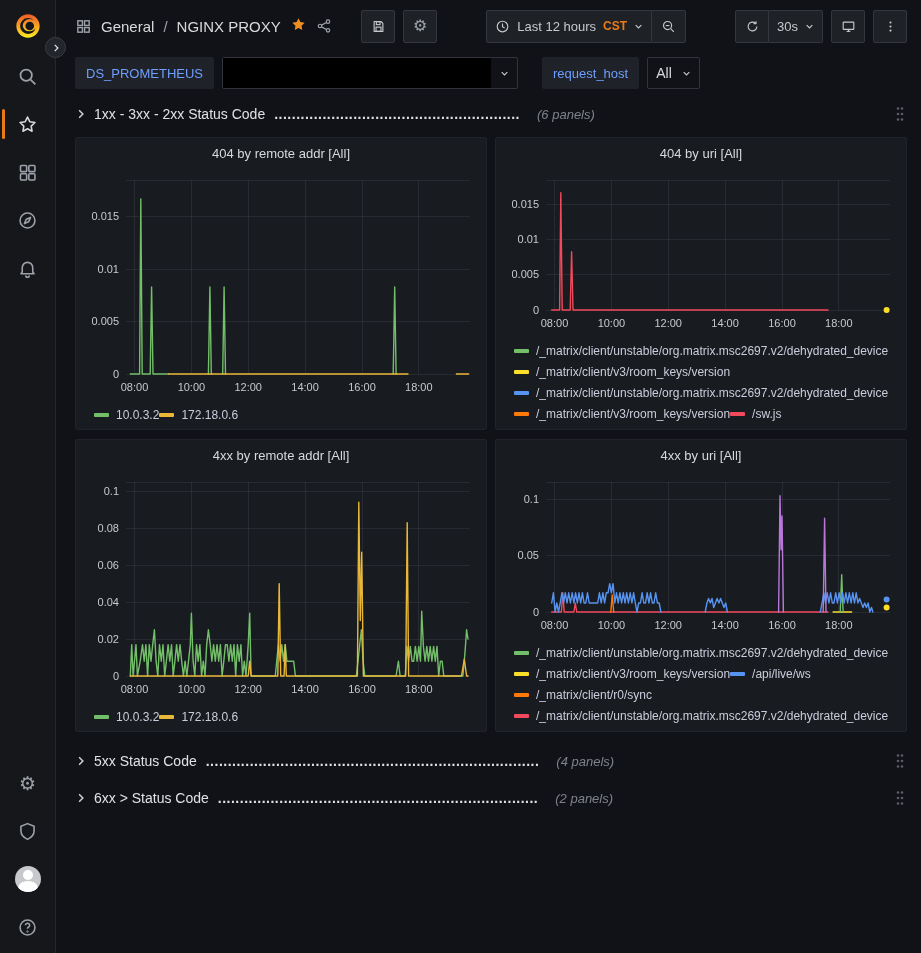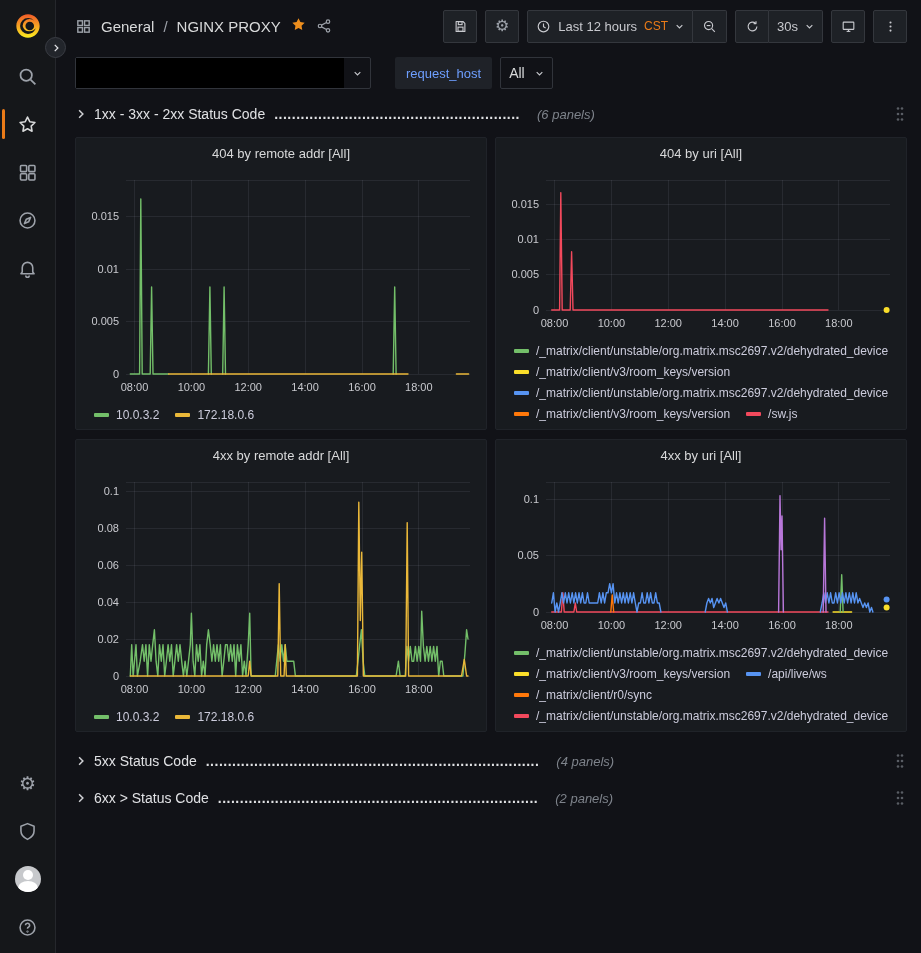--- a/index.html
+++ b/index.html
@@ -39,23 +39,23 @@
   .bc-icon { color:#9da2aa; display:flex; }
   .bc-icon svg { width:17px; height:17px; }
   .star-icon svg { width:17px; height:17px; fill:var(--star-orange,#ee8e1d); }
   .share-icon svg { width:16px; height:16px; }
   .topbar-actions { margin-left:auto; display:flex; align-items:center; gap:8px; }
   .tb-group { display:flex; }
   .tb-btn { height:33px; min-width:34px; padding:0 8px; background:#1e2126; border:1px solid #34373d;
     border-radius:2px; display:flex; align-items:center; justify-content:center; gap:7px; color:#c8c9ce;
     font-size:13px; cursor:pointer; }
   .tb-group .tb-btn + .tb-btn { border-left:none; border-top-left-radius:0; border-bottom-left-radius:0; }
-  .tb-group .tb-btn:first-child { border-top-right-radius:0; border-bottom-right-radius:0; }
+  .tb-group .tb-btn:first-child { border-top-right-radius:0; border-bottom-right-radius:0;margin-left:41px; }
   .tb-btn svg { width:15px; height:15px; }
-  .tz { color:var(--accent-orange,#eb7b18); font-size:12px; font-weight:400; }
+  .tz { color:var(--accent-orange,#eb7b18); font-size:12px; font-weight:700; }
   .caret svg { width:9px; height:9px; }
 
   .submenu { height:42px; display:flex; align-items:center; gap:8px; padding:0 14px 0 19px; }
   .var-label { height:32px; display:flex; align-items:center; padding:0 11px; background:#1f2228;
     border-radius:2px; color:var(--link-blue,#6e9fff); font-size:13px; font-weight:500; }
   .var-select { height:32px; border:1px solid #31343b; background:#111217; border-radius:2px;
     display:flex; align-items:center; padding:0 8px; gap:10px; color:#d8d9da; font-size:14px; cursor:pointer; }
   .var-select .caret { color:#c8c9ce; display:flex; }
   .redacted-select { width:296px; position:relative; padding-right:26px; }
   .redacted-box { position:absolute; left:0; top:0; bottom:0; right:26px; background:#000; }
@@ -80,21 +80,21 @@
     display:flex; flex-direction:column; padding:4px 6px 6px; }
   .panel-title { height:24px; line-height:24px; text-align:center; font-size:13px; font-weight:500;
     color:#d8d9da; cursor:pointer; white-space:nowrap; overflow:hidden; }
   svg.chart { display:block; width:100%; }
   .chart-tall { height:232px; }
   .chart-short { height:168px; }
   .grid-line { stroke:rgba(204,204,220,0.09); stroke-width:1; shape-rendering:crispEdges; }
   .tick { fill:#c8c9ce; font-size:11px; font-family:"Liberation Sans",sans-serif; }
   .ty { text-anchor:end; }
   .tx { text-anchor:middle; }
-  .legend { display:flex; flex-wrap:wrap; align-content:flex-start; column-gap:16px;
+  .legend { display:flex; flex-wrap:wrap; align-content:flex-start; 
     padding-left:12px; overflow:hidden; margin-top:6px; flex:1; min-height:0;text-align:right; }
   .legend-item { display:flex; align-items:center; gap:7px; height:21px; cursor:pointer; white-space:nowrap; }
   .swatch { width:15px; height:4px; border-radius:1px; flex-shrink:0; }
   .legend-label { font-size:12px; color:#ccccdc; }
 </style>
 </head>
 <body>
 
 <div class="app">
 
@@ -287,20 +287,21 @@
                 <circle cx="12" cy="5.5" r="1.7"></circle>
                 <circle cx="12" cy="12" r="1.7"></circle>
                 <circle cx="12" cy="18.5" r="1.7"></circle>
               </svg>
           </span>
         </div>
       </div>
     </header>
 
     <div class="submenu">
+      <span class="var-label">DS_PROMETHEUS</span>
       <div class="var-select redacted-select">
         <span class="redacted-box"></span>
         <span class="caret" style="display:flex">
           <svg viewBox="0 0 16 16" fill="none" stroke="currentColor" stroke-width="2">
               <path d="M3 5.5l5 5 5-5"></path>
             </svg>
         </span>
       </div>
       <span class="var-label" style="margin-left:16px">request_host</span>
       <div class="var-select">

